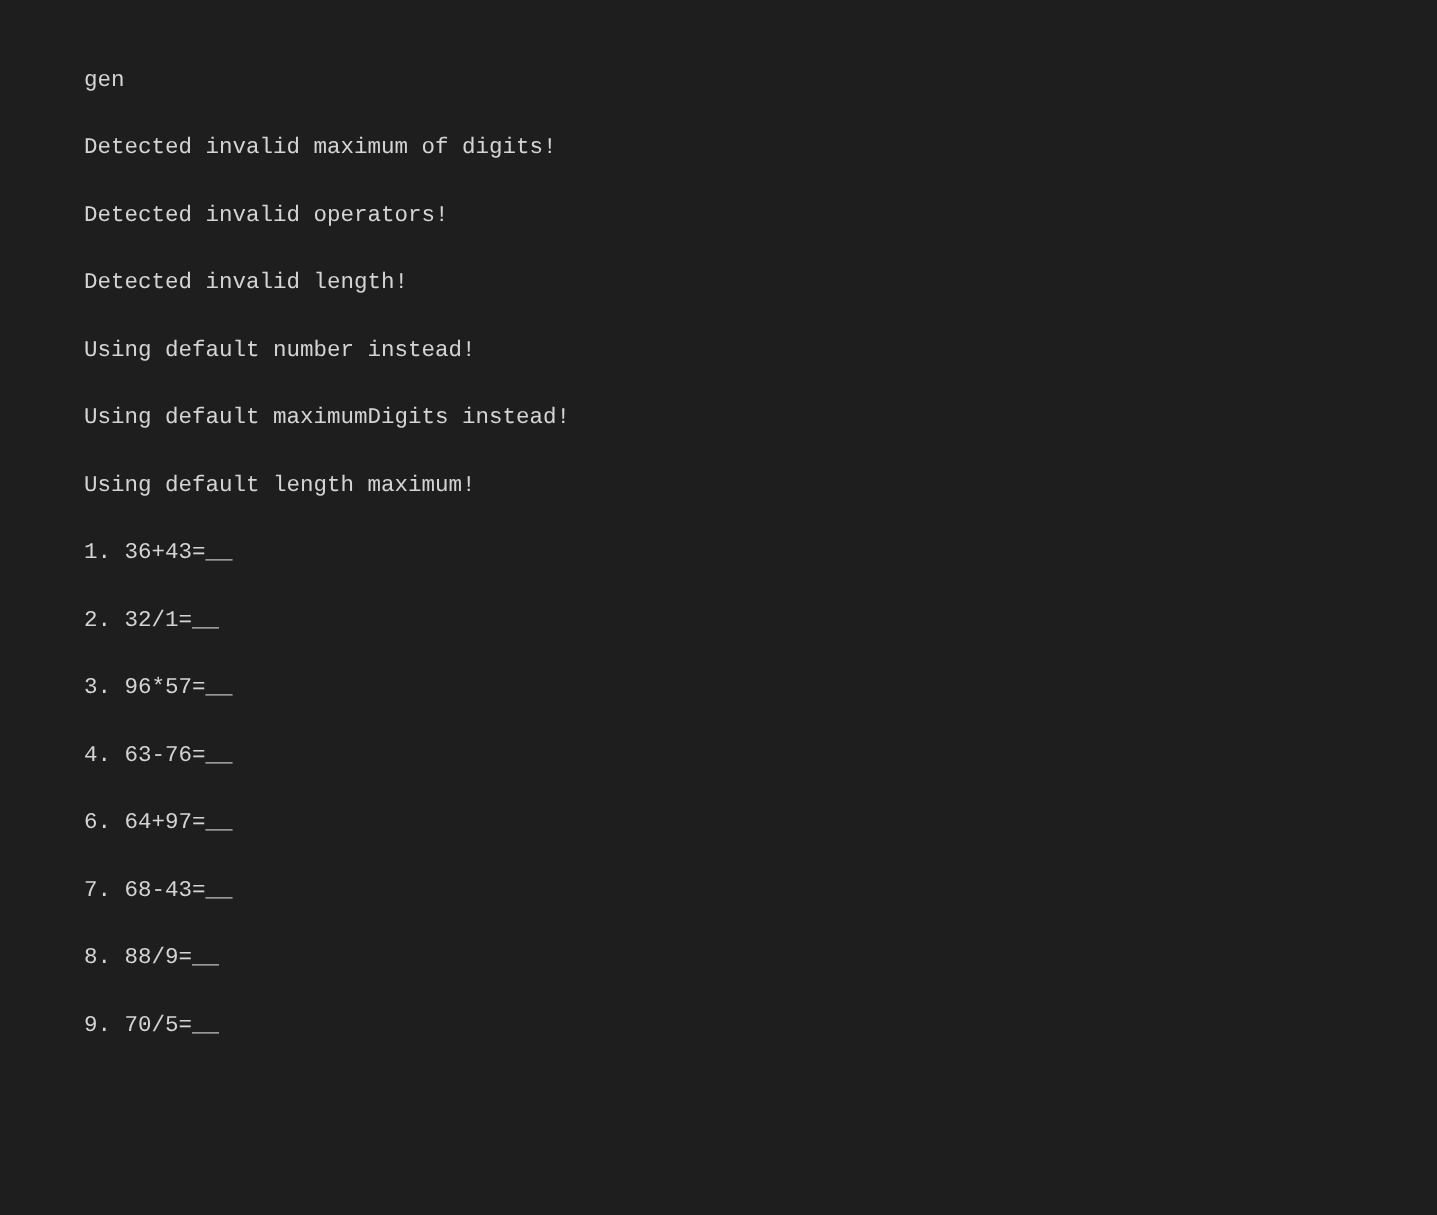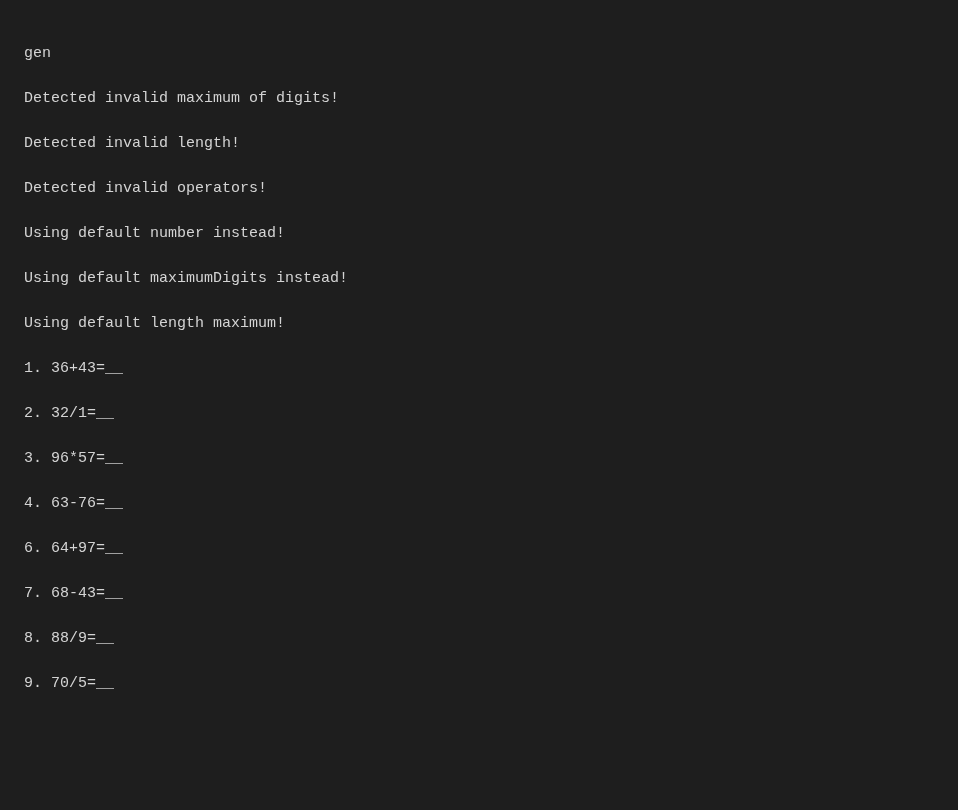--- a/index.html
+++ b/index.html
@@ -18,34 +18,35 @@
       min-height: 810px;
       width: 958px;
     }
 
     .terminal-content {
       white-space: pre;
     }
 
     .line {
       display: block;
+      margin-left: 32px;
     }
 
     .text-normal {
       color: #d4d4d4;
     }
   </style>
 </head>
 <body>
 
 <div class="terminal-content">
 <span class="line text-normal">gen</span>
 <span class="line text-normal">Detected invalid maximum of digits!</span>
+<span class="line text-normal">Detected invalid operators!</span>
 <span class="line text-normal">Detected invalid length!</span>
-<span class="line text-normal">Detected invalid operators!</span>
 <span class="line text-normal">Using default number instead!</span>
 <span class="line text-normal">Using default maximumDigits instead!</span>
 <span class="line text-normal">Using default length maximum!</span>
 <span class="line text-normal">1. 36+43=__</span>
 <span class="line text-normal">2. 32/1=__</span>
 <span class="line text-normal">3. 96*57=__</span>
 <span class="line text-normal">4. 63-76=__</span>
 <span class="line text-normal">6. 64+97=__</span>
 <span class="line text-normal">7. 68-43=__</span>
 <span class="line text-normal">8. 88/9=__</span>

